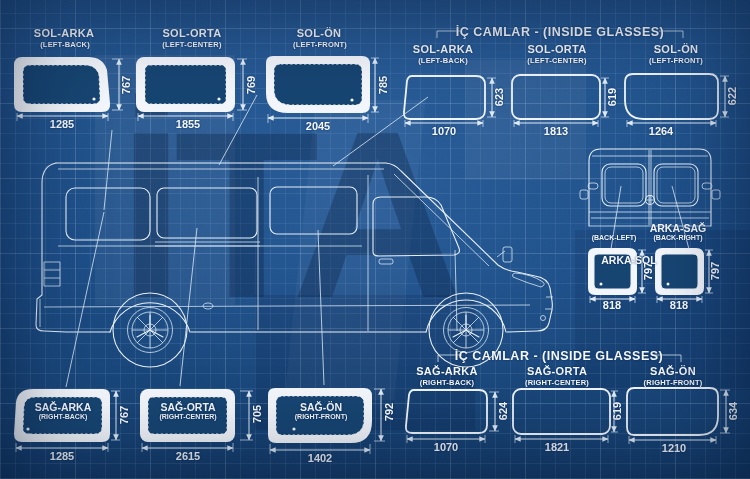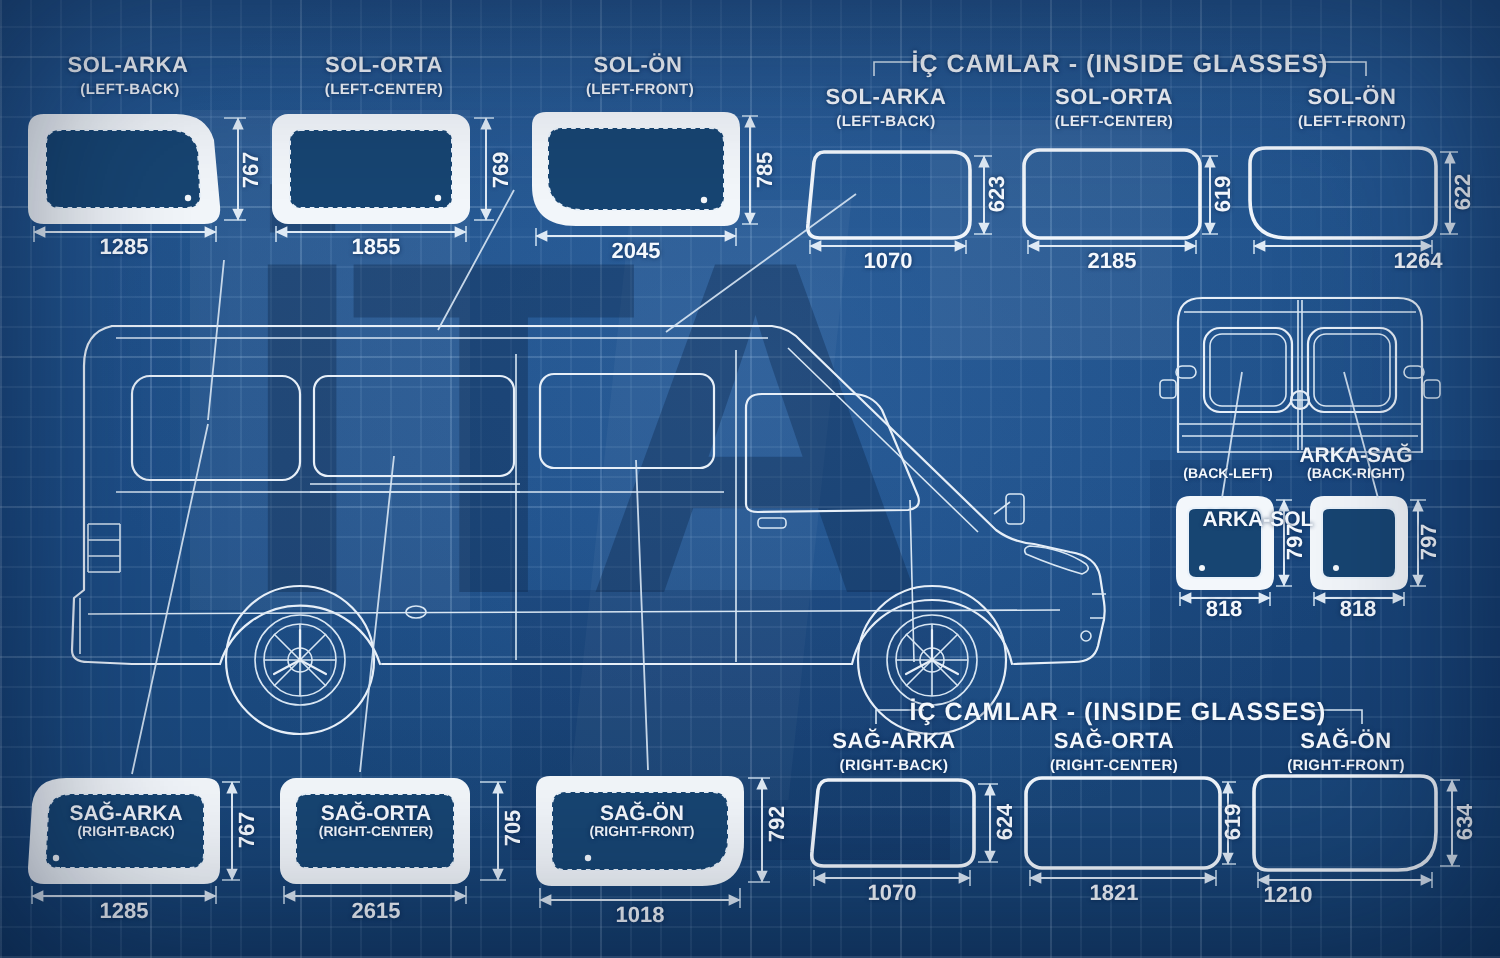--- a/index.html
+++ b/index.html
@@ -219,25 +219,25 @@
   <div class="t sub c" style="left:320px;top:40px;">(LEFT-FRONT)</div>
   <div class="t dim c" style="left:318px;top:120px;">2045</div>
   <div class="t dim v" style="left:383px;top:85px;">785</div>
 
   <div class="t name c" style="left:443px;top:43px;">SOL-ARKA</div>
   <div class="t sub c" style="left:443px;top:56px;">(LEFT-BACK)</div>
   <div class="t dim c" style="left:444px;top:125px;">1070</div>
   <div class="t dim v" style="left:499px;top:97px;">623</div>
   <div class="t name c" style="left:557px;top:43px;">SOL-ORTA</div>
   <div class="t sub c" style="left:557px;top:56px;">(LEFT-CENTER)</div>
-  <div class="t dim c" style="left:556px;top:125px;">2185</div>
+  <div class="t dim c" style="left:556px;top:125px;">1813</div>
   <div class="t dim v" style="left:612px;top:97px;">619</div>
   <div class="t name c" style="left:676px;top:43px;">SOL-ÖN</div>
   <div class="t sub c" style="left:676px;top:56px;">(LEFT-FRONT)</div>
-  <div class="t dim c" style="left:709px;top:125px;">1264</div>
+  <div class="t dim c" style="left:661px;top:125px;">1264</div>
   <div class="t dim v" style="left:732px;top:96px;">622</div>
 
   <div class="t inname c" style="left:629px;top:222px;margin-top:32px;">ARKA-SOL</div>
   <div class="t insub c" style="left:614px;top:234px;">(BACK-LEFT)</div>
   <div class="t dim c" style="left:612px;top:299px;">818</div>
   <div class="t dim v" style="left:648px;top:271px;">797</div>
   <div class="t inname c" style="left:678px;top:222px;">ARKA-SAĞ</div>
   <div class="t insub c" style="left:678px;top:234px;">(BACK-RIGHT)</div>
   <div class="t dim c" style="left:679px;top:299px;">818</div>
   <div class="t dim v" style="left:715px;top:271px;">797</div>
@@ -245,29 +245,29 @@
   <div class="t name c" style="left:447px;top:365px;">SAĞ-ARKA</div>
   <div class="t sub c" style="left:447px;top:378px;">(RIGHT-BACK)</div>
   <div class="t dim c" style="left:446px;top:441px;">1070</div>
   <div class="t dim v" style="left:503px;top:411px;">624</div>
   <div class="t name c" style="left:557px;top:365px;">SAĞ-ORTA</div>
   <div class="t sub c" style="left:557px;top:378px;">(RIGHT-CENTER)</div>
   <div class="t dim c" style="left:557px;top:441px;">1821</div>
   <div class="t dim v" style="left:617px;top:411px;">619</div>
   <div class="t name c" style="left:673px;top:365px;">SAĞ-ÖN</div>
   <div class="t sub c" style="left:673px;top:378px;">(RIGHT-FRONT)</div>
-  <div class="t dim c" style="left:644px;top:442px;text-align:center;">1210</div>
+  <div class="t dim c" style="left:674px;top:442px;text-align:center;">1210</div>
   <div class="t dim v" style="left:733px;top:411px;">634</div>
 
   <div class="t inname c" style="left:63px;top:401px;">SAĞ-ARKA</div>
   <div class="t insub c" style="left:63px;top:413px;">(RIGHT-BACK)</div>
   <div class="t dim c" style="left:62px;top:450px;">1285</div>
   <div class="t dim v" style="left:124px;top:415px;">767</div>
   <div class="t inname c" style="left:188px;top:401px;">SAĞ-ORTA</div>
   <div class="t insub c" style="left:188px;top:413px;">(RIGHT-CENTER)</div>
   <div class="t dim c" style="left:188px;top:450px;">2615</div>
   <div class="t dim v" style="left:257px;top:414px;">705</div>
   <div class="t inname c" style="left:321px;top:401px;">SAĞ-ÖN</div>
   <div class="t insub c" style="left:321px;top:413px;">(RIGHT-FRONT)</div>
-  <div class="t dim c" style="left:320px;top:452px;">1018</div>
+  <div class="t dim c" style="left:320px;top:452px;">1402</div>
   <div class="t dim v" style="left:389px;top:412px;">792</div>
 
 </div>
 
 </body></html>

